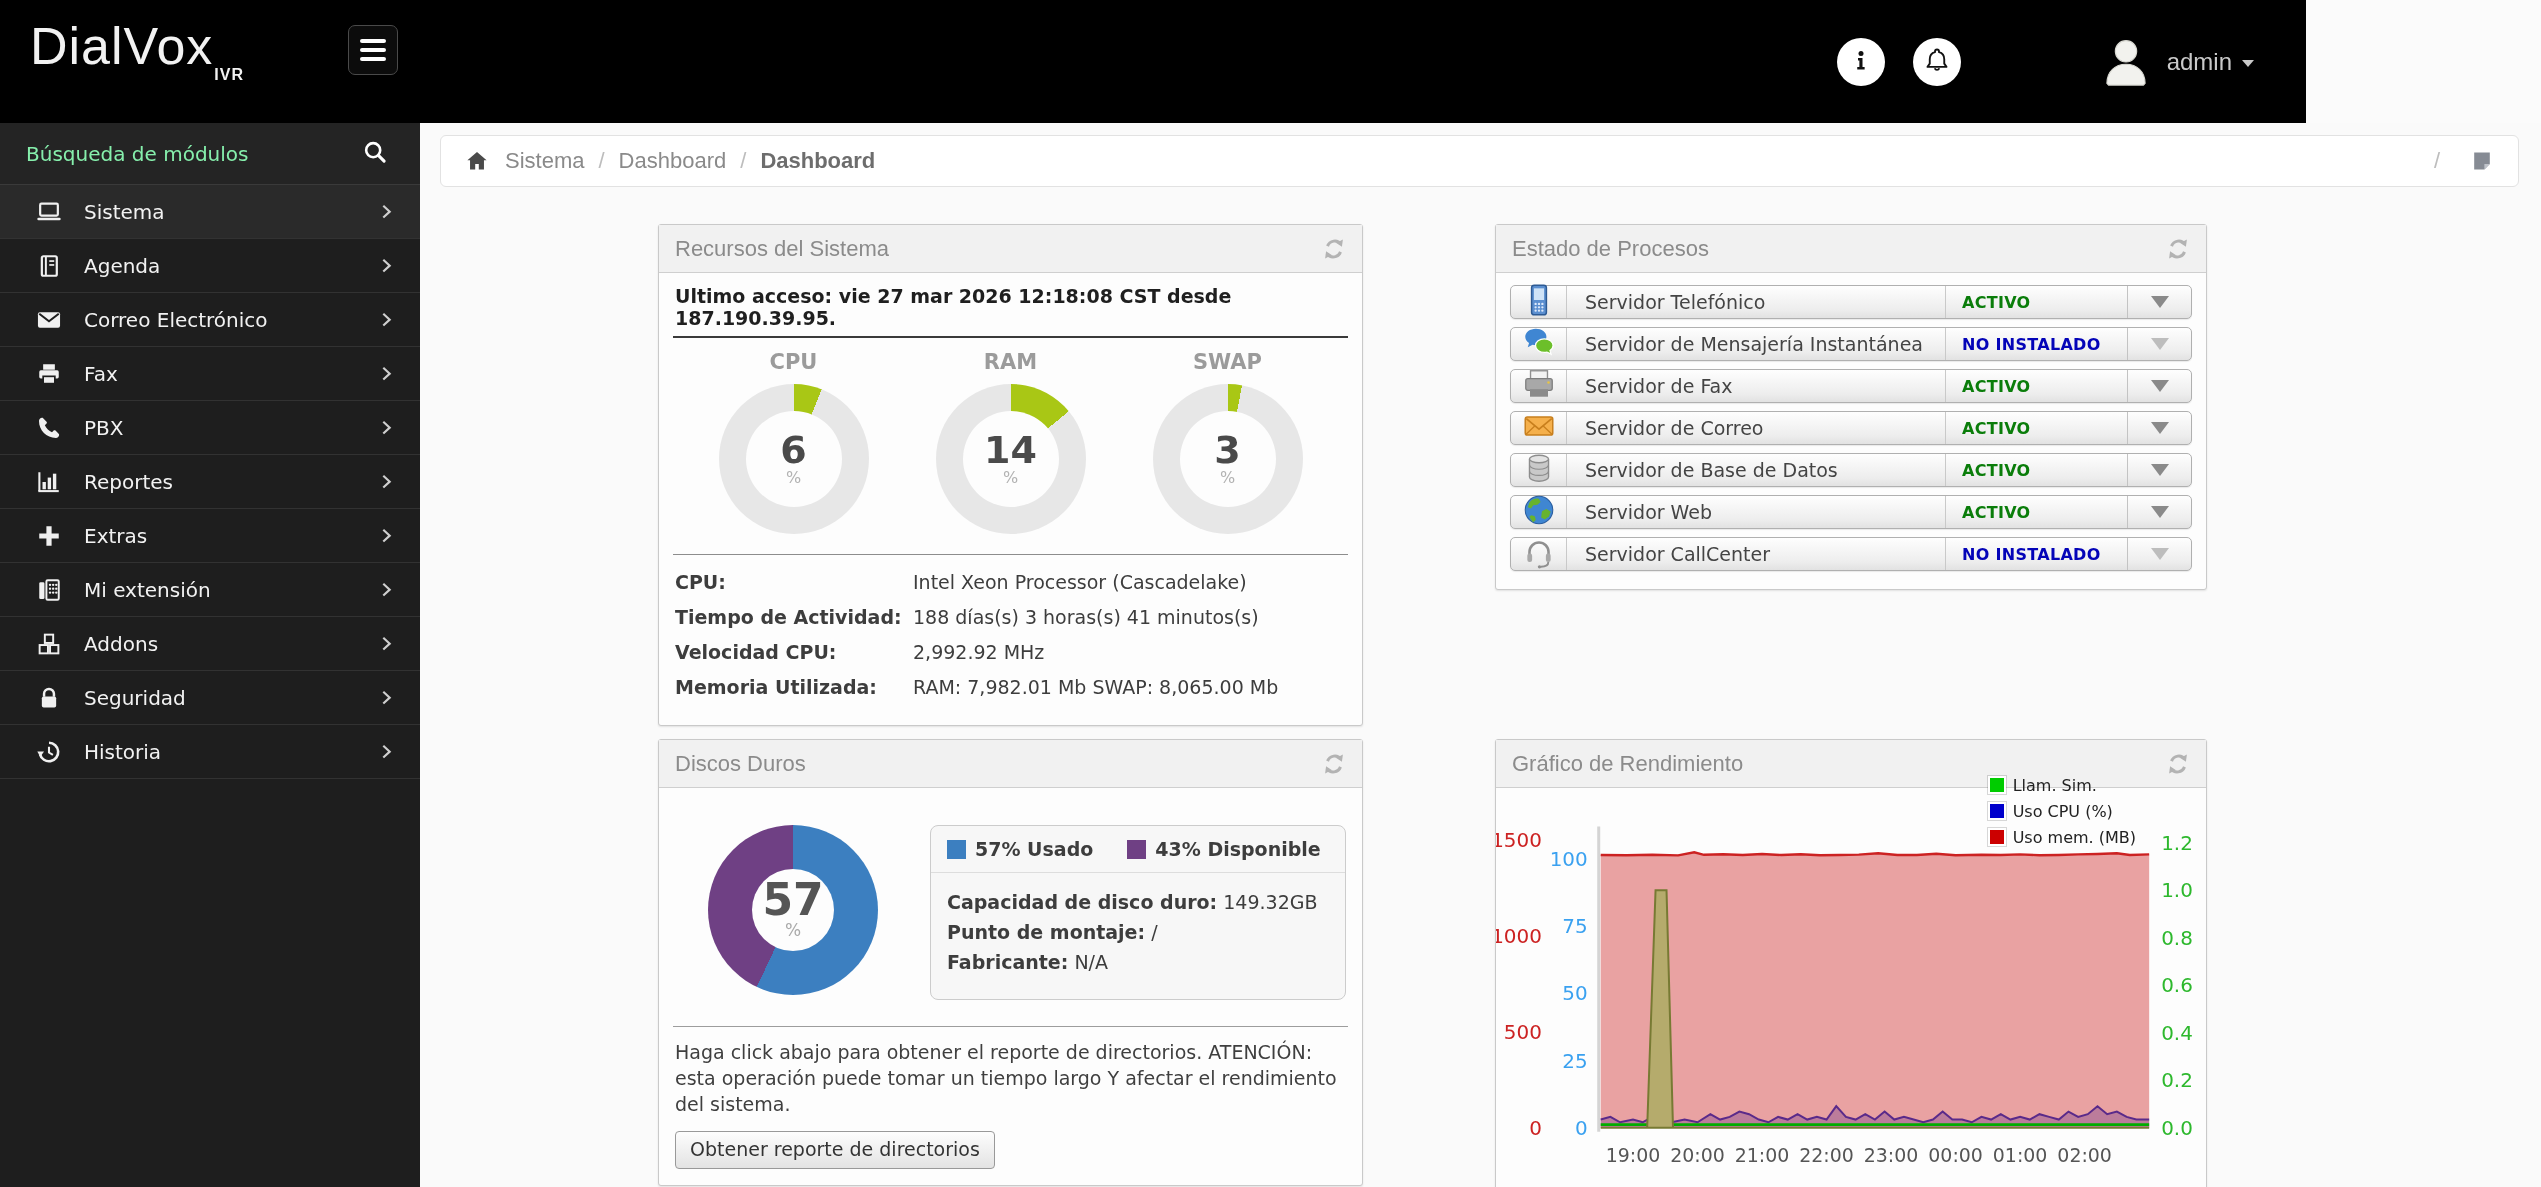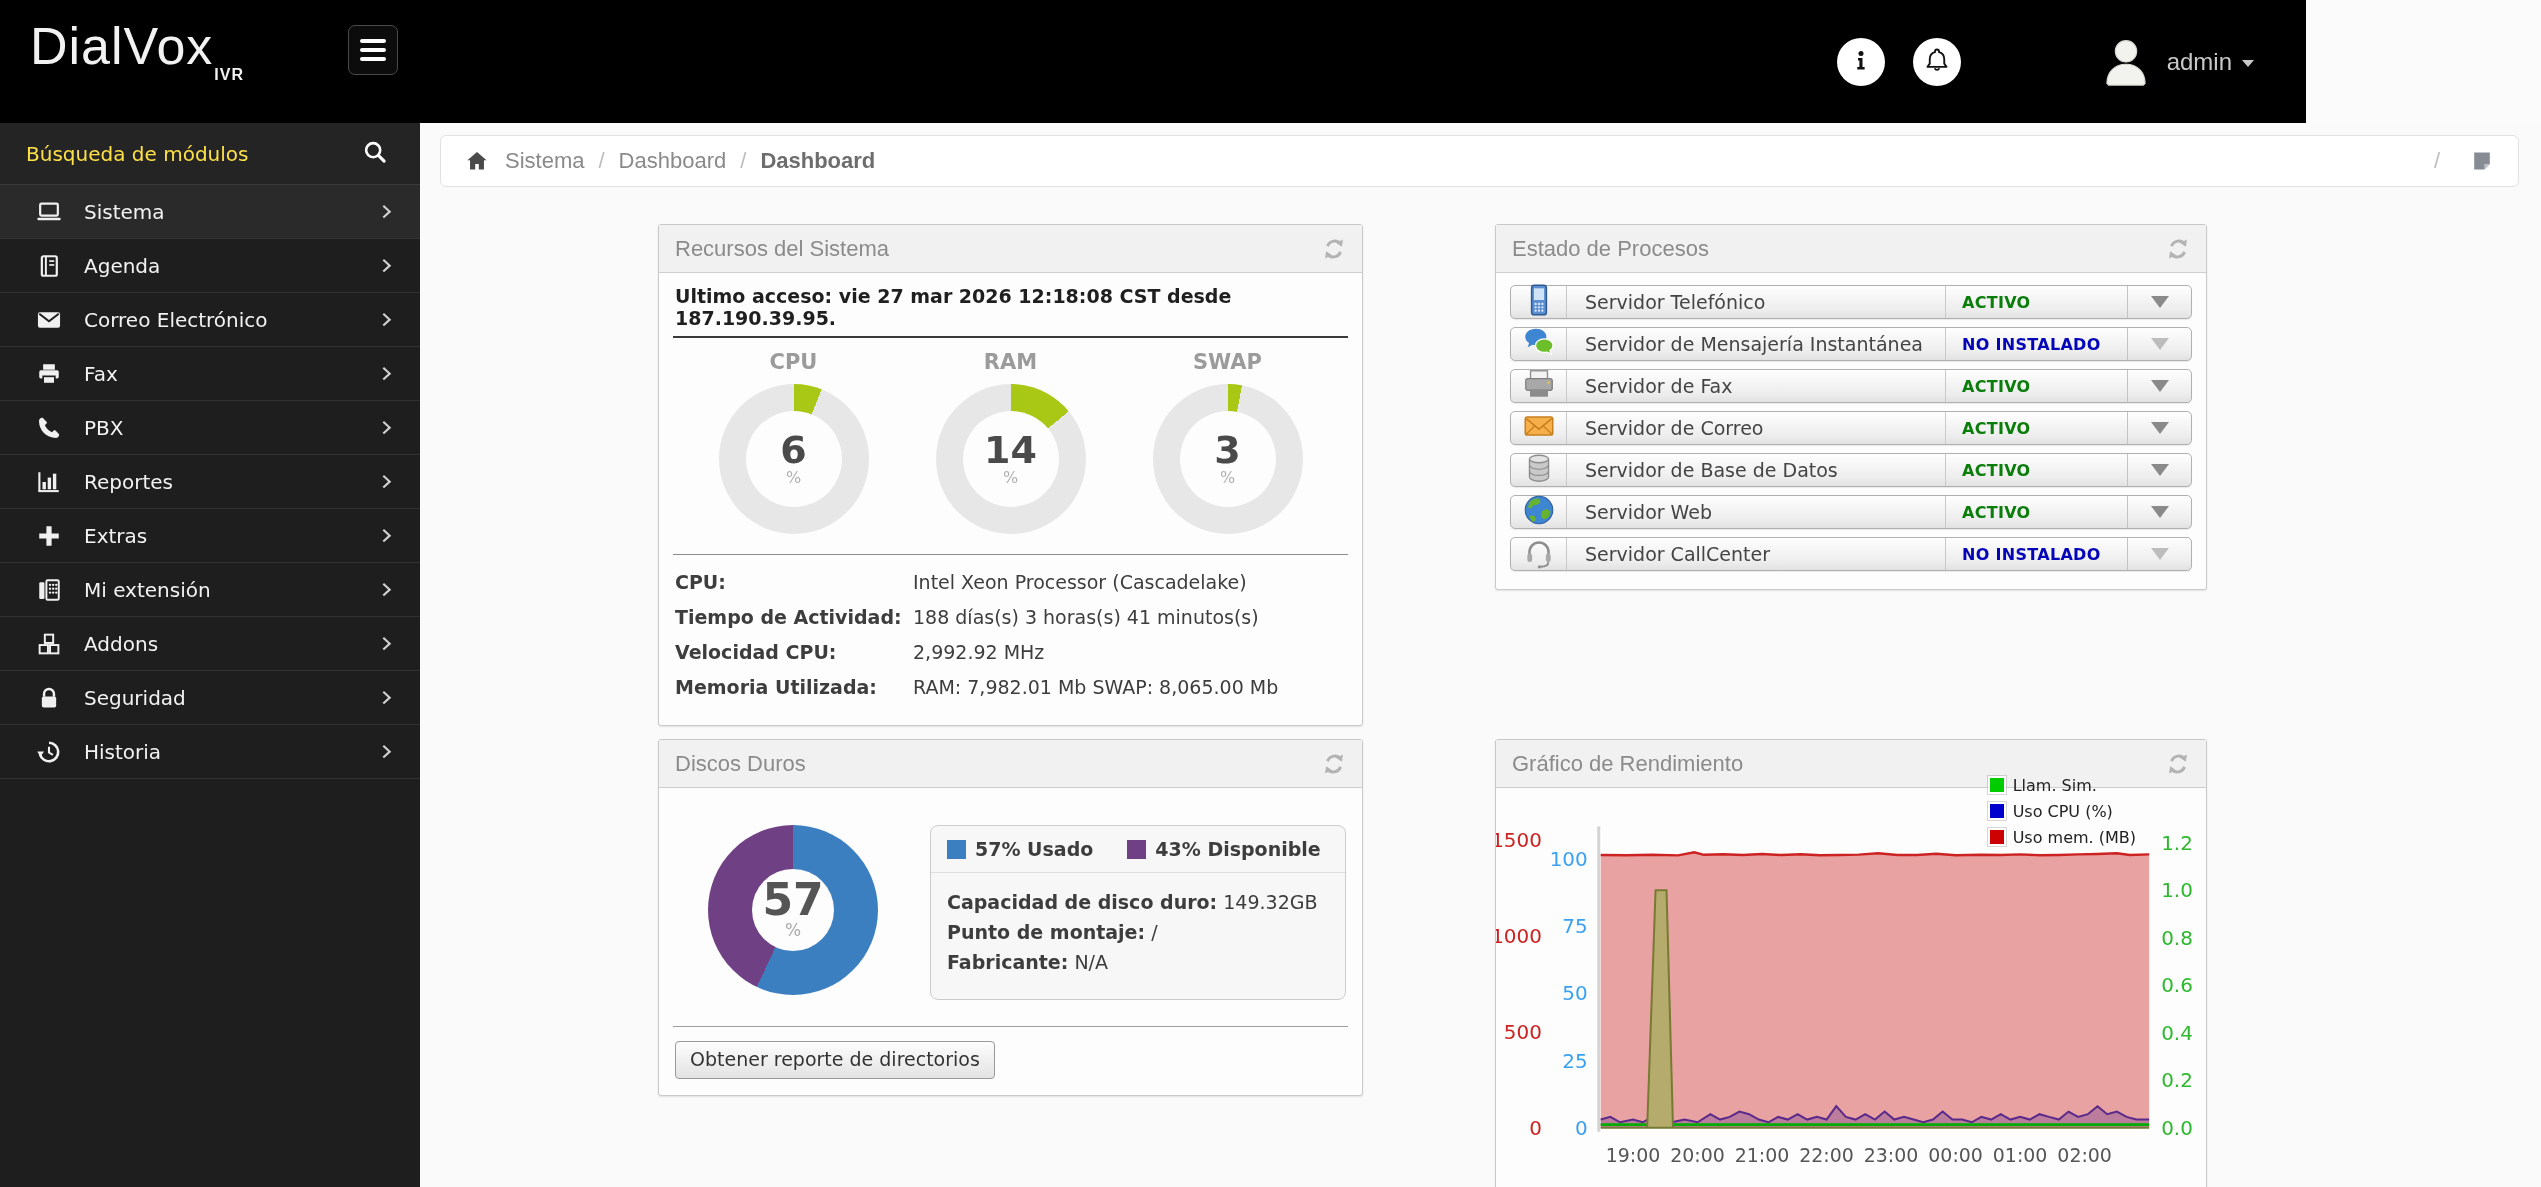--- a/index.html
+++ b/index.html
@@ -22,21 +22,21 @@
   .avatar { width:54px; height:56px; margin-left:110px; margin-right:14px; }
   .user-menu { display:flex; align-items:center; color:#c9c9c9;
     font-family:"Liberation Sans", sans-serif; font-size:24px; }
   .caret { width:0; height:0; border-left:6px solid transparent; border-right:6px solid transparent;
     border-top:7px solid #c9c9c9; margin-left:10px; margin-top:3px; }
 
   
   .sidebar { position:absolute; left:0; top:123px; width:420px; bottom:0; background:#1e1e1e; z-index:4; }
   .search-row { height:62px; display:flex; align-items:center; justify-content:space-between;
     padding:0 32px 0 26px; border-bottom:1px solid #3a3a3a; background:#242424; }
-  .search-row .lbl { color:#fde047; font-size:20px; }
+  .search-row .lbl { color:#86efac; font-size:20px; }
   .search-row svg { width:26px; height:26px; }
   .menu-item { height:54px; display:flex; align-items:center; padding:0 26px 0 36px;
     border-bottom:1px solid #323232; cursor:pointer; }
   .menu-item.active { background:#2a2a2a; }
   .menu-item .micon { width:26px; height:26px; margin-right:22px; flex:none; }
   .menu-item .micon svg { width:26px; height:26px; }
   .menu-item .mlabel { color:#f2f2f2; font-size:20px; flex:1; }
   .menu-item .chev { width:15px; height:20px; }
 
   
@@ -533,20 +533,21 @@
               </span>
             </div>
           <div class="disk-details" id="disk-details">
               <div><b>Capacidad de disco duro:</b> <span>149.32GB</span></div>
               <div><b>Punto de montaje:</b> <span>/</span></div>
               <div><b>Fabricante:</b> <span>N/A</span></div>
             </div>
         </div>
       </div>
       <hr class="disk-hr">
+      <div class="disk-warning">Haga click abajo para obtener el reporte de directorios. ATENCIÓN: esta operación puede tomar un tiempo largo Y afectar el rendimiento del sistema.</div>
       <button class="disk-btn">Obtener reporte de directorios</button>
     </section>
 
     <section class="panel chart-wrap">
       <div class="panel-h">
         <span class="ttl">Gráfico de Rendimiento</span>
         <span class="refresh"><svg viewBox="0 0 20 20">
               <path d="M15.8 6.0 A6.4 6.4 0 0 0 4.6 7.6" fill="none" stroke="#b3b3b3" stroke-width="2.5"></path>
               <polygon points="17.4,2.0 16.6,8.2 11.9,5.0" fill="#b3b3b3"></polygon>
               <path d="M4.2 14.0 A6.4 6.4 0 0 0 15.4 12.4" fill="none" stroke="#b3b3b3" stroke-width="2.5"></path>

